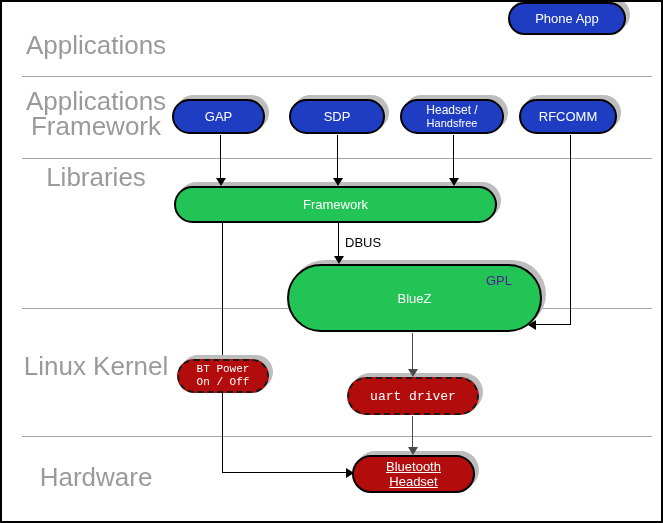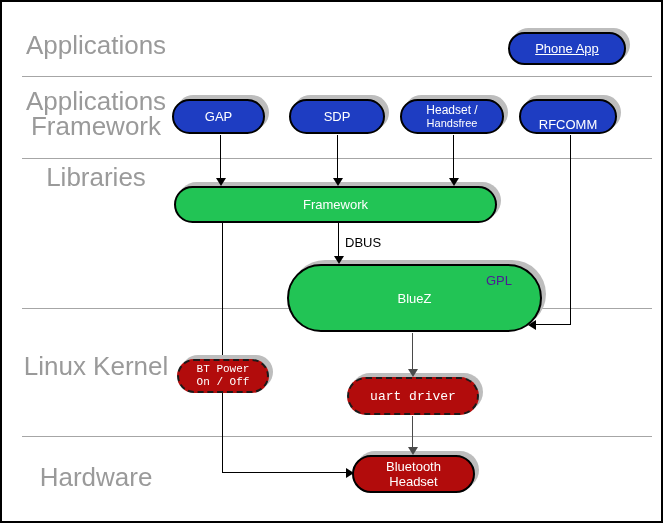--- a/index.html
+++ b/index.html
@@ -67,55 +67,55 @@
   <div class="vline" style="left:218px;top:133px;height:46px;"></div>
   <div class="vline" style="left:335px;top:133px;height:46px;"></div>
   <div class="vline" style="left:451px;top:133px;height:46px;"></div>
   <div class="vline" style="left:336px;top:221px;height:34px;"></div>
   <div class="vline" style="left:220px;top:221px;height:250px;"></div>
   <div class="hline" style="left:220px;top:470px;width:124px;"></div>
   <div class="vline" style="left:568px;top:133px;height:190px;"></div>
   <div class="vline grayline" style="left:410px;top:331px;height:37px;"></div>
   <div class="vline grayline" style="left:410px;top:414px;height:31px;"></div>
 
-  <div class="pill blue" style="left:506px;top:30px;width:118px;height:33px;text-decoration:underline;">
+  <div class="pill blue" style="left:506px;top:0;width:118px;height:33px;">
     <span>Phone App</span>
   </div>
 
   <div class="pill blue" style="left:170px;top:97px;width:93px;height:35px;">
     <span>GAP</span>
   </div>
   <div class="pill blue" style="left:287px;top:97px;width:96px;height:35px;">
     <span>SDP</span>
   </div>
   <div class="pill blue" style="left:398px;top:97px;width:104px;height:35px;font-size:12px;line-height:13px;">
     <span>Headset /</span>
     <span class="sub">Handsfree</span>
   </div>
-  <div class="pill blue" style="left:517px;top:97px;width:98px;height:35px;justify-content:flex-end;">
+  <div class="pill blue" style="left:517px;top:97px;width:98px;height:35px;">
     <span>RFCOMM</span>
   </div>
 
   <div class="pill green" style="left:172px;top:184px;width:323px;height:37px;">
     <span>Framework</span>
   </div>
   <div class="pill green" style="left:285px;top:262px;width:255px;height:68px;">
     <span>BlueZ</span>
     <span class="badge-gpl">GPL</span>
   </div>
 
   <div class="pill red dashed" style="left:175px;top:357px;width:92px;height:34px;font-size:11px;line-height:13px;">
     <span>BT Power</span>
     <span>On / Off</span>
   </div>
   <div class="pill red dashed" style="left:345px;top:375px;width:132px;height:38px;">
     <span>uart driver</span>
   </div>
 
-  <div class="pill red" style="left:350px;top:453px;width:123px;height:38px;">
+  <div class="pill red" style="left:350px;top:453px;width:123px;height:38px;text-decoration:underline;">
     <span>Bluetooth</span>
     <span>Headset</span>
   </div>
 
   <div class="hline" style="left:533px;top:322px;width:36px;"></div>
 
   <div class="edge-label" style="left:343px;top:233px;">DBUS</div>
 
   <div class="arr down" style="left:214px;top:176px;"></div>
   <div class="arr down" style="left:331px;top:176px;"></div>

